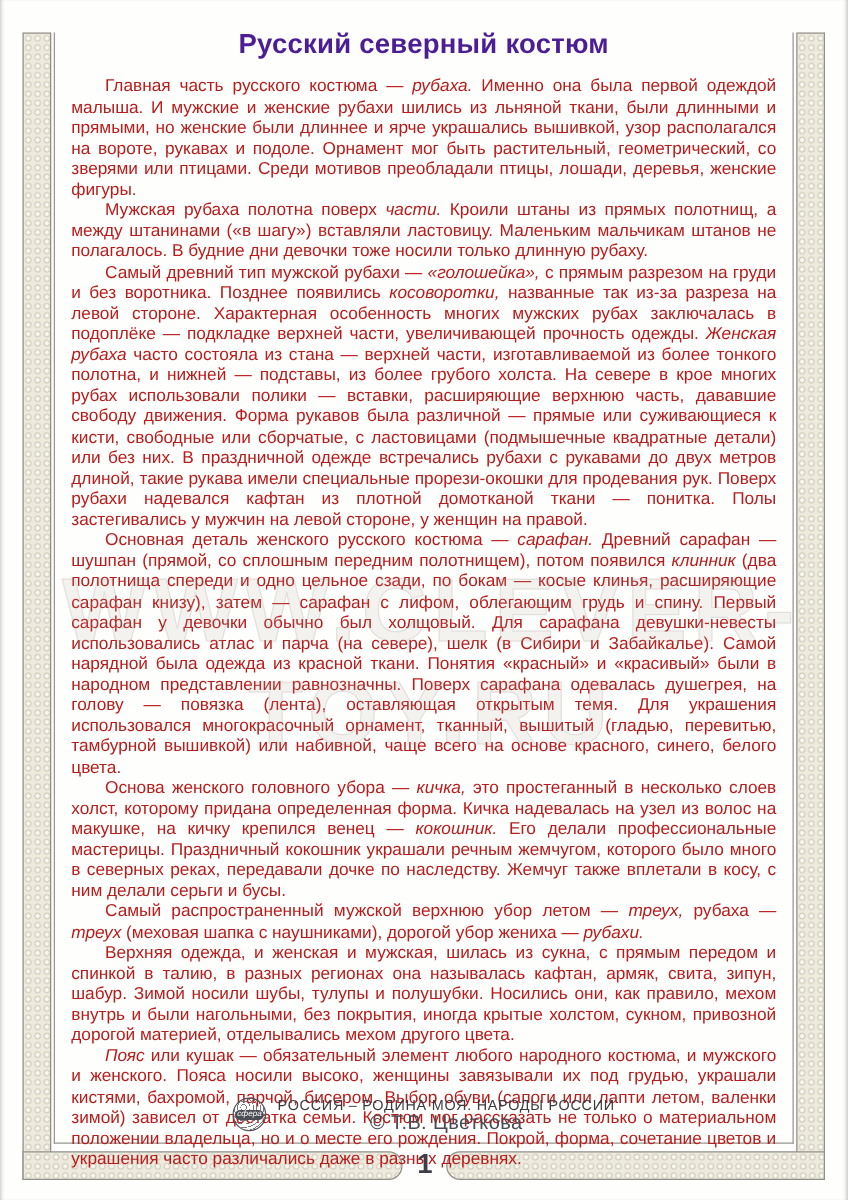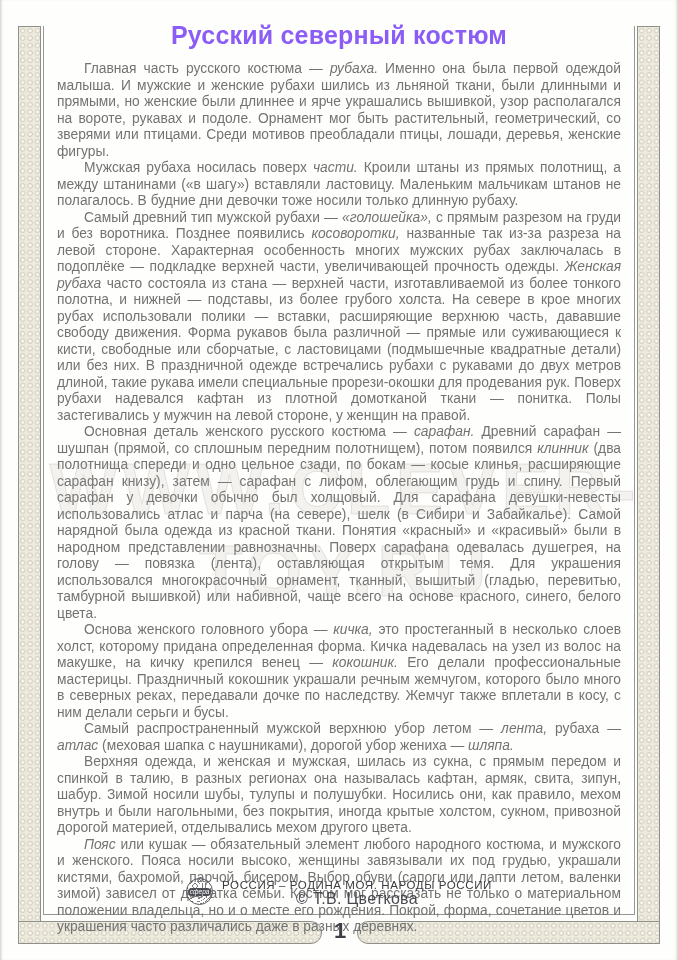--- a/index.html
+++ b/index.html
@@ -36,29 +36,29 @@
     pointer-events:none;
   }
   
   .content{
     position:absolute;left:57px;right:57px;top:20px;
     z-index:2;
   }
   h1.title{
     margin:0 0 11px 0;
     text-align:center;
-    font-size:25px;line-height:30px;font-weight:700;
-    color:#8b5cf6;letter-spacing:0.2px;
+    font-size:22px;line-height:30px;font-weight:700;
+    color:#4c1d95;letter-spacing:0.2px;
   }
   .body-text p{
     margin:0;
     text-indent:27px;
     text-align:justify;
     font-size:13.8px;line-height:16.5px;
-    color:#737373;
+    color:#b91c1c;
   }
   .body-text .it{font-style:italic;}
   
   .watermark{
     position:absolute;left:12px;right:0;top:448px;
     text-align:center;z-index:3;pointer-events:none;
     font-size:72px;font-weight:700;letter-spacing:5px;
     color:rgba(168,164,154,0.13);
     -webkit-text-stroke:1px rgba(150,146,136,0.22);
   }
@@ -105,25 +105,25 @@
   <div class="lace lace-bottom seg-left"></div>
   <div class="lace lace-bottom seg-right"></div>
   <div class="inner-frame"></div>
 
   <div class="watermark">WWW.CLEVER-TOY.RU</div>
 
   <div class="content">
     <h1 class="title">Русский северный костюм</h1>
     <div class="body-text">
         <p><span>Главная часть русского костюма — </span><span class="it">рубаха.</span><span> Именно она была первой одеждой малыша. И мужские и женские рубахи шились из льняной ткани, были длинными и прямыми, но женские были длиннее и ярче украшались вышивкой, узор располагался на вороте, рукавах и подоле. Орнамент мог быть растительный, геометрический, со зверями или птицами. Среди мотивов преобладали птицы, лошади, деревья, женские фигуры.</span></p>
-        <p><span>Мужская рубаха носилась поверх </span><span class="it">части.</span><span> Кроили штаны из прямых полотнищ, а между штанинами («в шагу») вставляли ластовицу. Маленьким мальчикам штанов не полагалось. В будние дни девочки тоже носили только длинную рубаху.</span></p>
+        <p><span>Мужская рубаха полотна поверх </span><span class="it">части.</span><span> Кроили штаны из прямых полотнищ, а между штанинами («в шагу») вставляли ластовицу. Маленьким мальчикам штанов не полагалось. В будние дни девочки тоже носили только длинную рубаху.</span></p>
         <p><span>Самый древний тип мужской рубахи — </span><span class="it">«голошейка»,</span><span> с прямым разрезом на груди и без воротника. Позднее появились </span><span class="it">косоворотки,</span><span> названные так из-за разреза на левой стороне. Характерная особенность многих мужских рубах заключалась в подоплёке — подкладке верхней части, увеличивающей прочность одежды. </span><span class="it">Женская рубаха</span><span> часто состояла из стана — верхней части, изготавливаемой из более тонкого полотна, и нижней — подставы, из более грубого холста. На севере в крое многих рубах использовали полики — вставки, расширяющие верхнюю часть, дававшие свободу движения. Форма рукавов была различной — прямые или суживающиеся к кисти, свободные или сборчатые, с ластовицами (подмышечные квадратные детали) или без них. В праздничной одежде встречались рубахи с рукавами до двух метров длиной, такие рукава имели специальные прорези-окошки для продевания рук. Поверх рубахи надевался кафтан из плотной домотканой ткани — понитка. Полы застегивались у мужчин на левой стороне, у женщин на правой.</span></p>
         <p><span>Основная деталь женского русского костюма — </span><span class="it">сарафан.</span><span> Древний сарафан — шушпан (прямой, со сплошным передним полотнищем), потом появился </span><span class="it">клинник</span><span> (два полотнища спереди и одно цельное сзади, по бокам — косые клинья, расширяющие сарафан книзу), затем — сарафан с лифом, облегающим грудь и спину. Первый сарафан у девочки обычно был холщовый. Для сарафана девушки-невесты использовались атлас и парча (на севере), шелк (в Сибири и Забайкалье). Самой нарядной была одежда из красной ткани. Понятия «красный» и «красивый» были в народном представлении равнозначны. Поверх сарафана одевалась душегрея, на голову — повязка (лента), оставляющая открытым темя. Для украшения использовался многокрасочный орнамент, тканный, вышитый (гладью, перевитью, тамбурной вышивкой) или набивной, чаще всего на основе красного, синего, белого цвета.</span></p>
         <p><span>Основа женского головного убора — </span><span class="it">кичка,</span><span> это простеганный в несколько слоев холст, которому придана определенная форма. Кичка надевалась на узел из волос на макушке, на кичку крепился венец — </span><span class="it">кокошник.</span><span> Его делали профессиональные мастерицы. Праздничный кокошник украшали речным жемчугом, которого было много в северных реках, передавали дочке по наследству. Жемчуг также вплетали в косу, с ним делали серьги и бусы.</span></p>
-        <p><span>Самый распространенный мужской верхнюю убор летом — </span><span class="it">лента,</span><span> рубаха — </span><span class="it">атлас</span><span> (меховая шапка с наушниками), дорогой убор жениха — </span><span class="it">шляпа.</span></p>
+        <p><span>Самый распространенный мужской верхнюю убор летом — </span><span class="it">треух,</span><span> рубаха — </span><span class="it">треух</span><span> (меховая шапка с наушниками), дорогой убор жениха — </span><span class="it">рубахи.</span></p>
         <p><span>Верхняя одежда, и женская и мужская, шилась из сукна, с прямым передом и спинкой в талию, в разных регионах она называлась кафтан, армяк, свита, зипун, шабур. Зимой носили шубы, тулупы и полушубки. Носились они, как правило, мехом внутрь и были нагольными, без покрытия, иногда крытые холстом, сукном, привозной дорогой материей, отделывались мехом другого цвета.</span></p>
         <p><span class="it">Пояс</span><span> или кушак — обязательный элемент любого народного костюма, и мужского и женского. Пояса носили высоко, женщины завязывали их под грудью, украшали кистями, бахромой, парчой, бисером. Выбор обуви (сапоги или лапти летом, валенки зимой) зависел от достатка семьи. Костюм мог рассказать не только о материальном положении владельца, но и о месте его рождения. Покрой, форма, сочетание цветов и украшения часто различались даже в разных деревнях.</span></p>
       </div>
   </div>
 
   <div class="footer">
     <div class="logo">
       <span class="logo-label">сфера</span>
     </div>
     <div class="footer-text">

